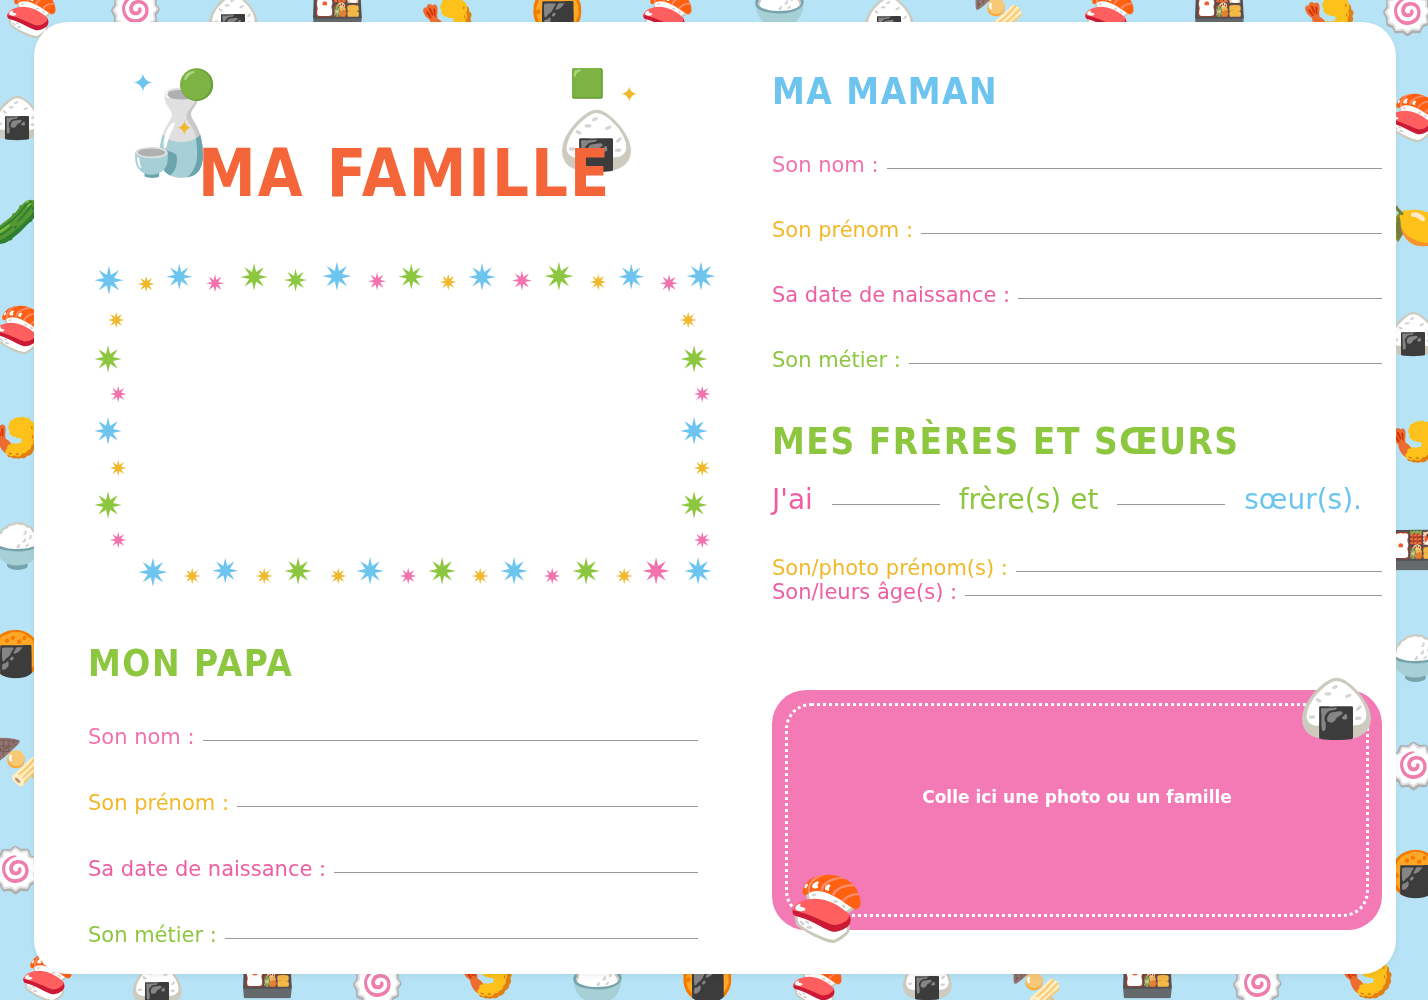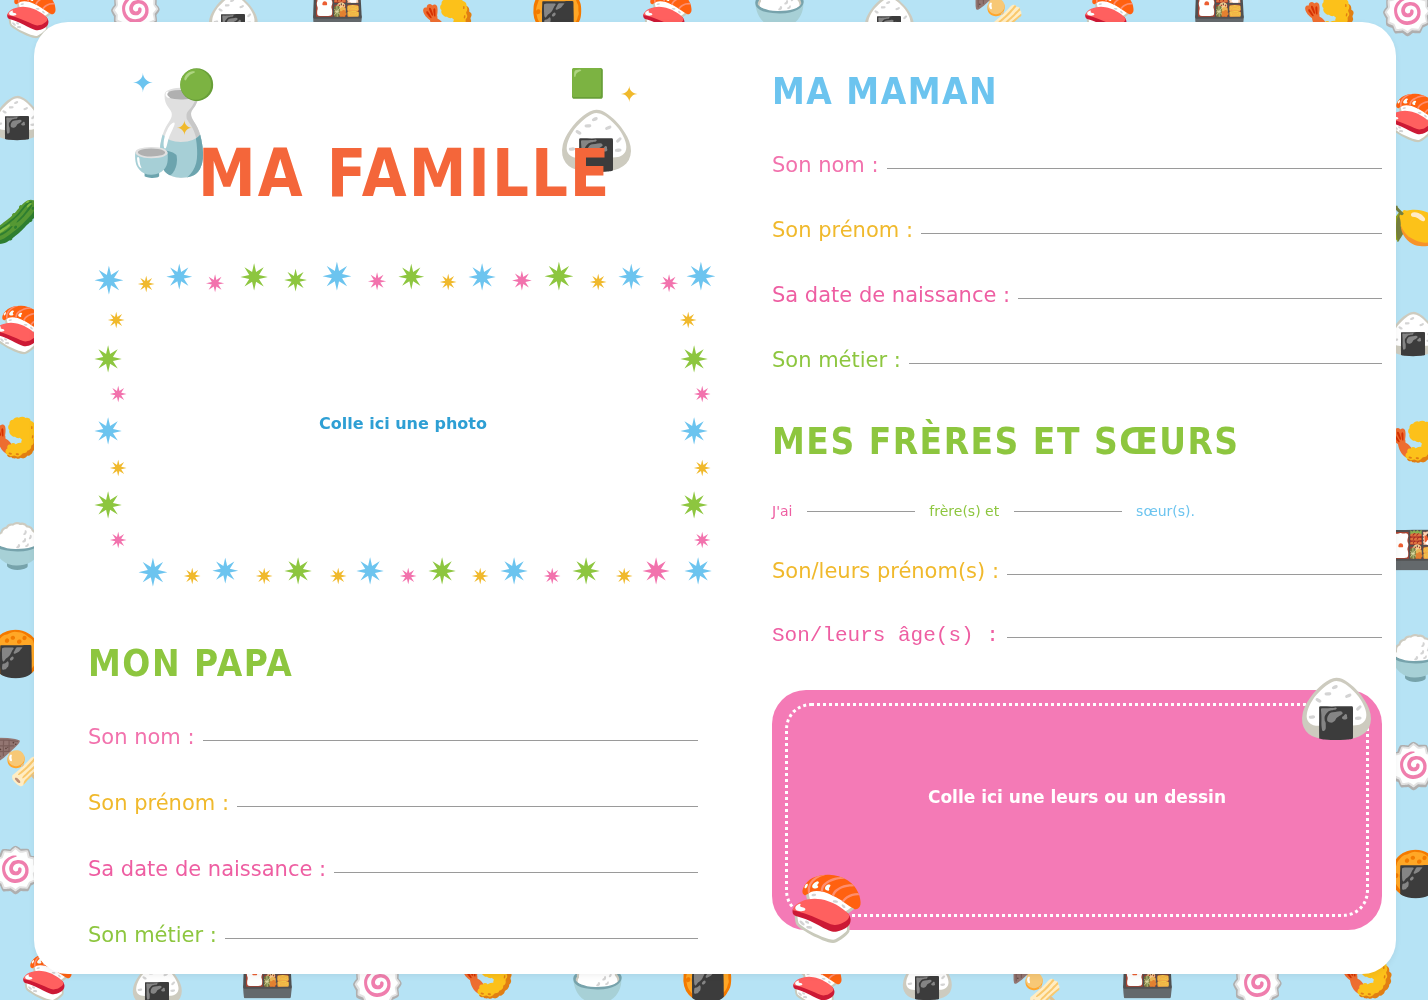--- a/index.html
+++ b/index.html
@@ -274,21 +274,20 @@
       <span class="star" style="left:334px;top:292px;font-size:36px;color:#8dc63f;">✷</span>
       <span class="star" style="left:378px;top:304px;font-size:22px;color:#f0b92c;">✷</span>
       <span class="star" style="left:406px;top:292px;font-size:36px;color:#6cc4ef;">✷</span>
       <span class="star" style="left:450px;top:304px;font-size:22px;color:#f272ad;">✷</span>
       <span class="star" style="left:478px;top:292px;font-size:36px;color:#8dc63f;">✷</span>
       <span class="star" style="left:522px;top:304px;font-size:22px;color:#f0b92c;">✷</span>
       <span class="star" style="left:548px;top:292px;font-size:36px;color:#f272ad;">✷</span>
       <span class="star" style="left:590px;top:292px;font-size:36px;color:#6cc4ef;">✷</span>
 
       <div class="inner-text">
-        <div>Colle ici une photo</div>
       </div>
     </div>
 
     <div style="position:absolute;left:30px;top:612px;width:610px;">
       <div class="section-title t-green">MON PAPA</div>
 
       <div class="field" style="margin-top:42px;">
         <span class="lbl c-pink">Son nom :</span>
         <span class="rule"></span>
       </div>
@@ -326,40 +325,40 @@
       </div>
       <div class="field" style="margin-top:41px;">
         <span class="lbl c-green">Son métier :</span>
         <span class="rule"></span>
       </div>
     </div>
 
     <div style="position:absolute;left:0;top:372px;width:610px;">
       <div class="section-title t-green">MES FRÈRES ET SŒURS</div>
 
-      <div style="margin-top:42px;font-family:'DejaVu Sans',sans-serif;font-size:14px;white-space:nowrap;">
+      <div style="margin-top:22px;font-family:'DejaVu Sans',sans-serif;font-size:28px;white-space:nowrap;">
         <span class="c-magenta">J'ai</span>
         <span class="rule-short"></span>
         <span class="c-green">frère(s) et</span>
         <span class="rule-short"></span>
         <span class="c-blue">sœur(s).</span>
       </div>
 
       <div class="field" style="margin-top:40px;">
-        <span class="lbl c-yellow">Son/leurs prénom(s) :</span>
-        <span class="rule"></span>
-      </div>
-      <div class="field" style="margin-top:41px;font-family:Liberation Mono, monospace;">
+        <span class="lbl c-yellow">Son/photo prénom(s) :</span>
+        <span class="rule"></span>
+      </div>
+      <div class="field" style="">
         <span class="lbl c-magenta">Son/leurs âge(s) :</span>
         <span class="rule"></span>
       </div>
     </div>
 
     <div class="pink-box" style="left:0px;top:640px;width:610px;height:240px;">
       <div class="dashes"></div>
       <span class="corner-emoji" style="right:6px;top:-12px;">🍙</span>
       <span class="corner-emoji" style="left:16px;bottom:-10px;">🍣</span>
       <div class="caption">
-        <div>Colle ici une leurs ou un dessin</div>
+        <div>Colle ici une photo ou un famille</div>
       </div>
     </div>
   </div>
 </div>
 
 </body></html>

